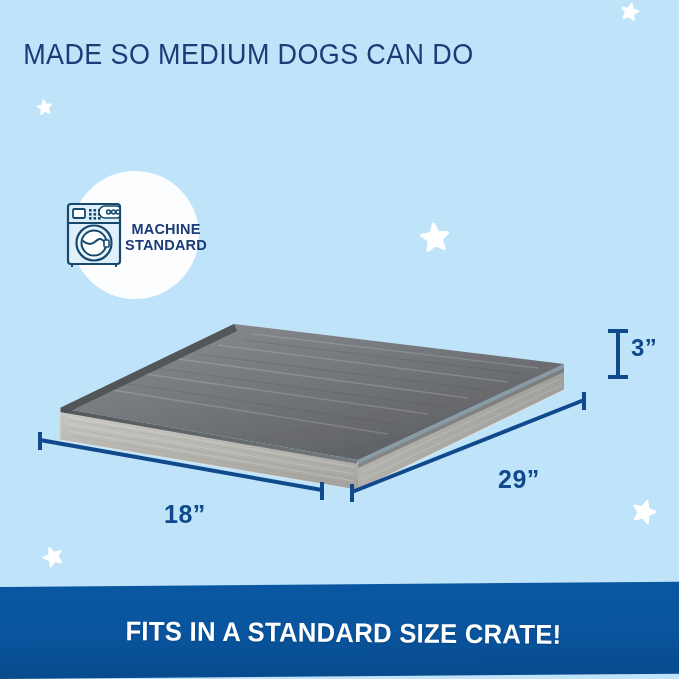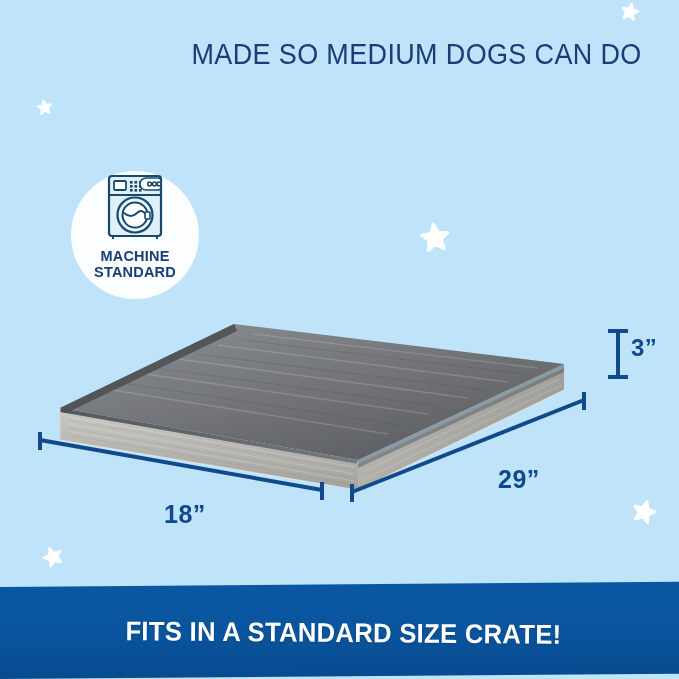--- a/index.html
+++ b/index.html
@@ -30,21 +30,21 @@
     pointer-events: none;
   }
   .star svg { display: block; }
 
   
   #headline {
     position: absolute;
     top: 38px;
     left: 0;
     width: 665px;
-    text-align: right;
+    text-align: left;
   }
   #headline-line1 {
     display: block;
     color: #1b3c78;
     font-size: 29px;
     letter-spacing: 0.4px;
     font-weight: 400;
     transform: scaleX(0.93);
     white-space: nowrap;
   }
@@ -61,22 +61,23 @@
   
   #badge {
     position: absolute;
     left: 71px;
     top: 171px;
     width: 128px;
     height: 128px;
     border-radius: 50%;
     background: #fbfdff;
     display: flex;
-    flex-direction: column;
+    flex-direction: row;
     align-items: center;
+    justify-content: center;
   }
   #badge-icon { margin-top: 2px; }
   #badge-text {
     margin-top: 6px;
     text-align: center;
     color: #1b3c78;
     font-size: 14.5px;
     font-weight: bold;
     line-height: 1.08;
     letter-spacing: 0.2px;

